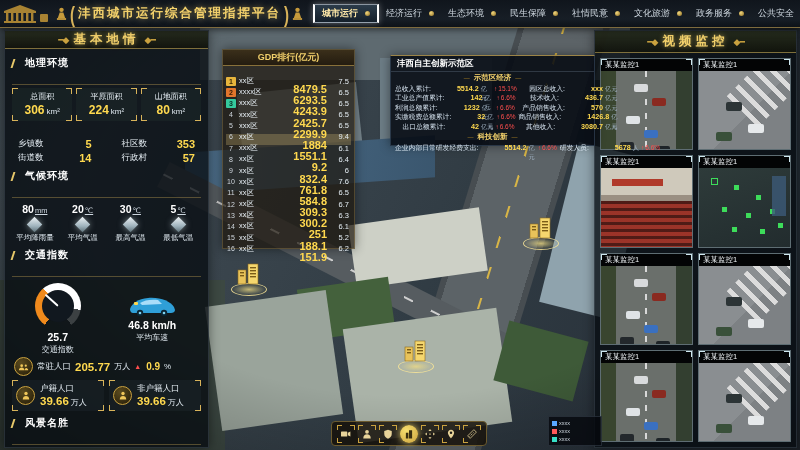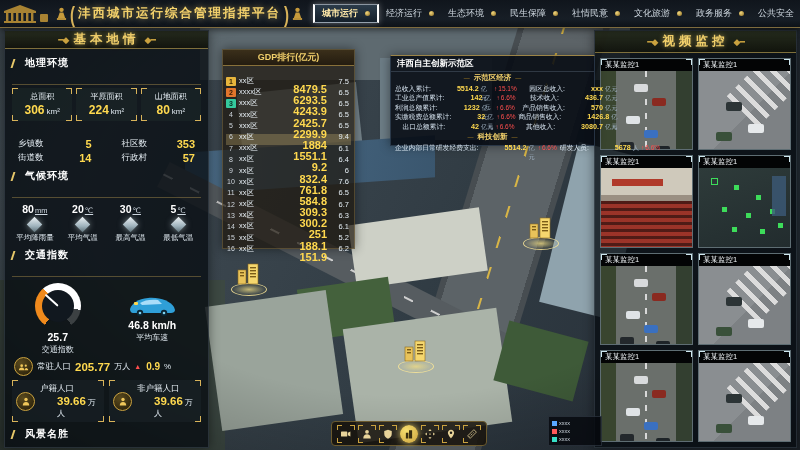--- a/index.html
+++ b/index.html
@@ -92,21 +92,21 @@
      background:radial-gradient(circle at 35% 30%,#5a4a1e,#241c08);border:1px solid #caa23f;}
   .pr-label{font-size:8.5px;color:#e9f1f7;}
   .pr-val{font-size:11.5px;font-weight:bold;color:#ffd94f;}
   .pr-unit{font-size:8px;color:#dfe8ef;}
   .trend-up{color:#ff4e4e;font-size:8px;}
   .trend-up::before{content:"▲";font-size:7px;margin-right:1px;}
   .pr-tval{font-size:10px;font-weight:bold;color:#ffd94f;}
   .pop-cards{display:grid;grid-template-columns:1fr 1fr;gap:5px;margin-top:4px;}
   .pop-card{display:flex;align-items:center;gap:5px;padding:3px 4px;background:rgba(40,50,60,.25);}
   .pc-label{font-size:8.5px;color:#e9f1f7;}
-  .pc-vrow{font-size:8px;color:#dfe8ef;margin-left:17px;}
+  .pc-vrow{font-size:8px;color:#dfe8ef;}
   .pc-vrow b{font-size:11.5px;color:#ffd94f;margin-right:2px;}
   .scenic{display:grid;grid-template-columns:repeat(3,1fr);gap:4px;margin-top:2px;}
   .sc-box{padding:3px 1px 4px;text-align:center;background:rgba(40,50,40,.25);}
   .sc-top{display:flex;align-items:center;justify-content:center;gap:3px;}
   .sc-val{font-size:12px;font-weight:bold;color:#ffd94f;}
   .sc-unit{font-size:8px;color:#e9f1f7;}
   .sc-label{font-size:7.5px;color:#dfe8ef;margin-top:2px;}
   
   .gdp-panel{left:222px;top:49px;width:131px;height:198px;z-index:32;
      background:rgba(30,24,14,.72);border:1px solid rgba(190,160,90,.3);}

